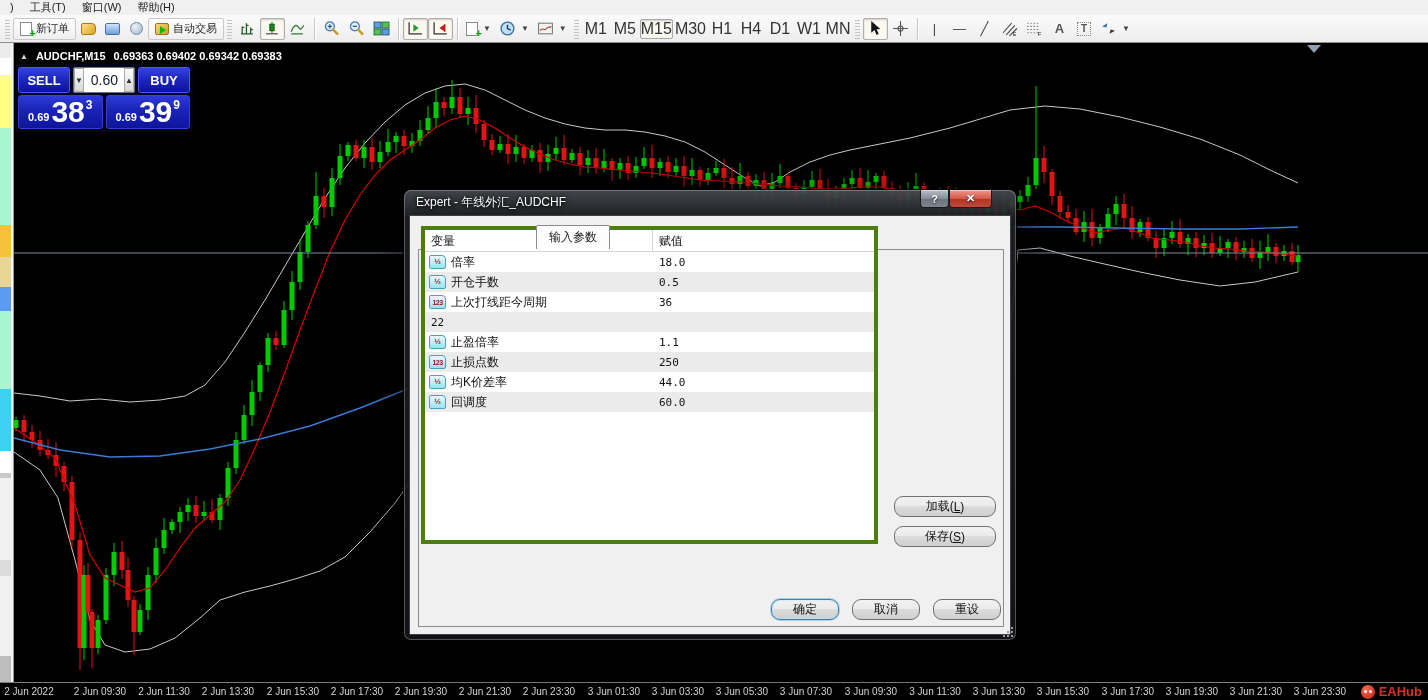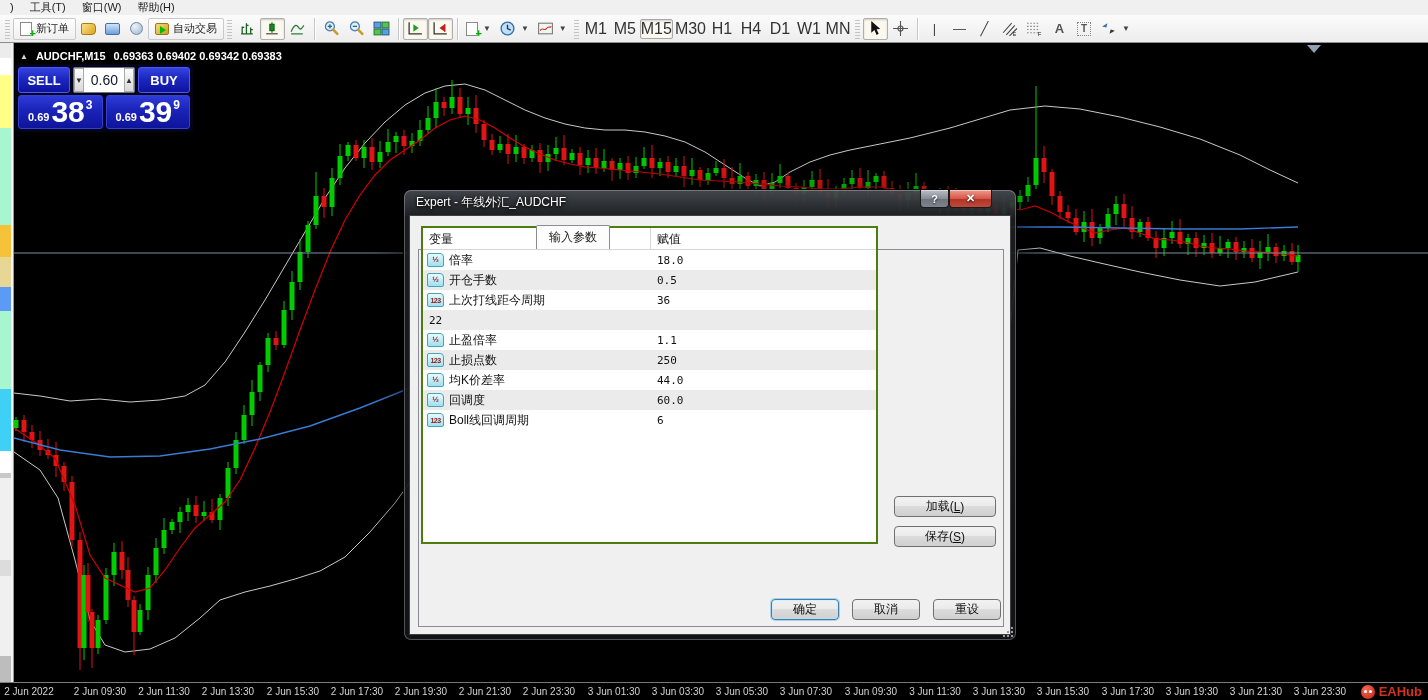--- a/index.html
+++ b/index.html
@@ -95,38 +95,38 @@
   #tab-strip { position:absolute; left:8px; top:9px; right:8px; height:24px; }
   .tab { position:absolute; top:3px; height:21px; padding:0 12px; font-size:12px; color:#222;
     background:linear-gradient(#f4f4f4,#e4e4e4); border:1px solid #898c95; border-bottom:none;
     border-radius:2px 2px 0 0; display:flex; align-items:center; }
   .tab.active { top:0; height:24px; background:#fdfdfd; z-index:2; box-shadow:inset 0 2px 0 #fdfdfd; }
   #tab-page { position:absolute; left:8px; top:33px; width:586px; height:378px;
     background:#f0f0f0; border:1px solid #898c95; }
 
   
   #param-table { position:absolute; left:11px; top:10px; width:457px; height:318px; background:#fff;
-    border:2px solid #4d7c0f; font-size:12px; color:#111; overflow:hidden; }
+    border:4px solid #4d7c0f; font-size:12px; color:#111; overflow:hidden; }
   .pt-header { display:flex; height:22px; border-bottom:1px solid #d5d5d5; background:#fff; }
   .pt-header .c1 { width:228px; padding:3px 6px; border-right:1px solid #d5d5d5; }
   .pt-header .c2 { flex:1; padding:3px 6px; }
   .pt-row { display:flex; height:20px; align-items:center; }
   .pt-row:nth-child(even) { background:#ebebeb; }
   .pt-row .c1 { width:228px; display:flex; align-items:center; gap:5px; padding:0 4px; height:20px; }
   .pt-row .c2 { flex:1; padding:0 6px; font-family:"DejaVu Sans Mono",monospace; font-size:11px; }
   .p-icon { width:17px; height:14px; border-radius:2px 4px 2px 2px; flex:0 0 17px;
     background:linear-gradient(#e6fbff,#9fe0ee); border:1px solid #49a3b8;
     display:flex; align-items:center; justify-content:center;
     font-size:8px; font-weight:bold; color:#8b2020; line-height:1; }
   .p-icon.int { font-size:7px; letter-spacing:-0.5px; }
 
   
   .win-btn { position:absolute; height:21px; font-size:12px; color:#111; text-align:center;
     background:linear-gradient(#f2f2f2,#ebebeb 45%,#dddddd 46%,#cfcfcf); border:1px solid #707070;
-    border-radius:4px; display:flex; align-items:center; justify-content:center;
+    border-radius:9px; display:flex; align-items:center; justify-content:center;
     font-family:"Liberation Sans",sans-serif; }
   .win-btn.focused { border:1px solid #3c7fb1; box-shadow:0 0 0 1px #a9d0ea, inset 0 0 3px #bee6fd; }
   #btn-load  { left:484px; top:280px; width:102px; }
   #btn-save  { left:484px; top:310px; width:102px; }
   #btn-ok    { left:361px; top:383px; width:68px; }
   #btn-cancel{ left:442px; top:383px; width:68px; }
   #btn-reset { left:523px; top:383px; width:68px; }
   .mnemo { text-decoration:underline; }
   #resize-grip { position:absolute; right:2px; bottom:2px; width:12px; height:12px;
     background:
@@ -795,27 +795,20 @@
               </div>
               <div class="c2">44.0</div>
             </div>
             <div class="pt-row">
               <div class="c1">
                 <span class="p-icon">½</span>
                 <span>回调度</span>
               </div>
               <div class="c2">60.0</div>
             </div>
-            <div class="pt-row">
-              <div class="c1">
-                <span class="p-icon int">123</span>
-                <span>Boll线回调周期</span>
-              </div>
-              <div class="c2">6</div>
-            </div>
           </div>
       </div>
       <div class="win-btn" id="btn-load">
         <span>加载(</span>
           <span class="mnemo">L</span>
           <span>)</span>
       </div>
       <div class="win-btn" id="btn-save">
         <span>保存(</span>
           <span class="mnemo">S</span>

